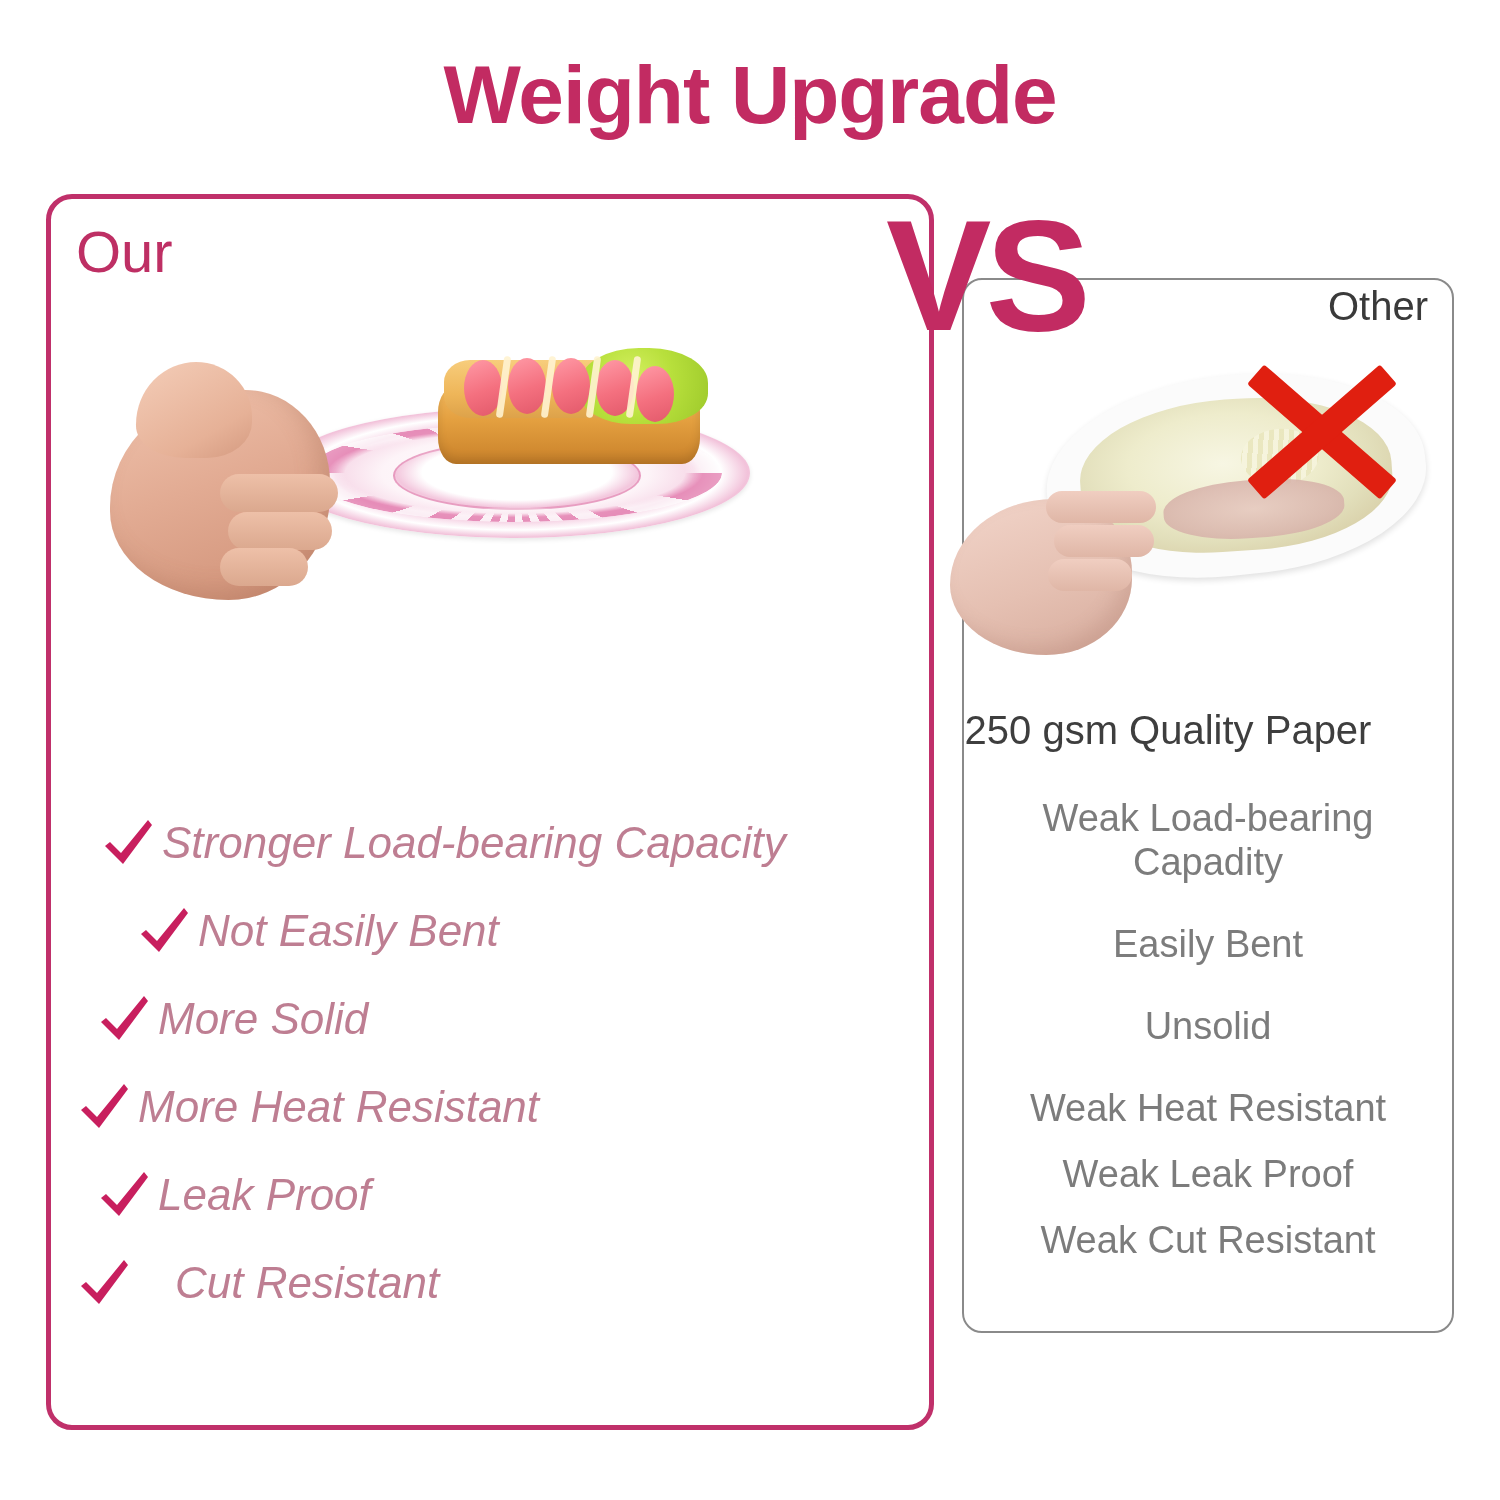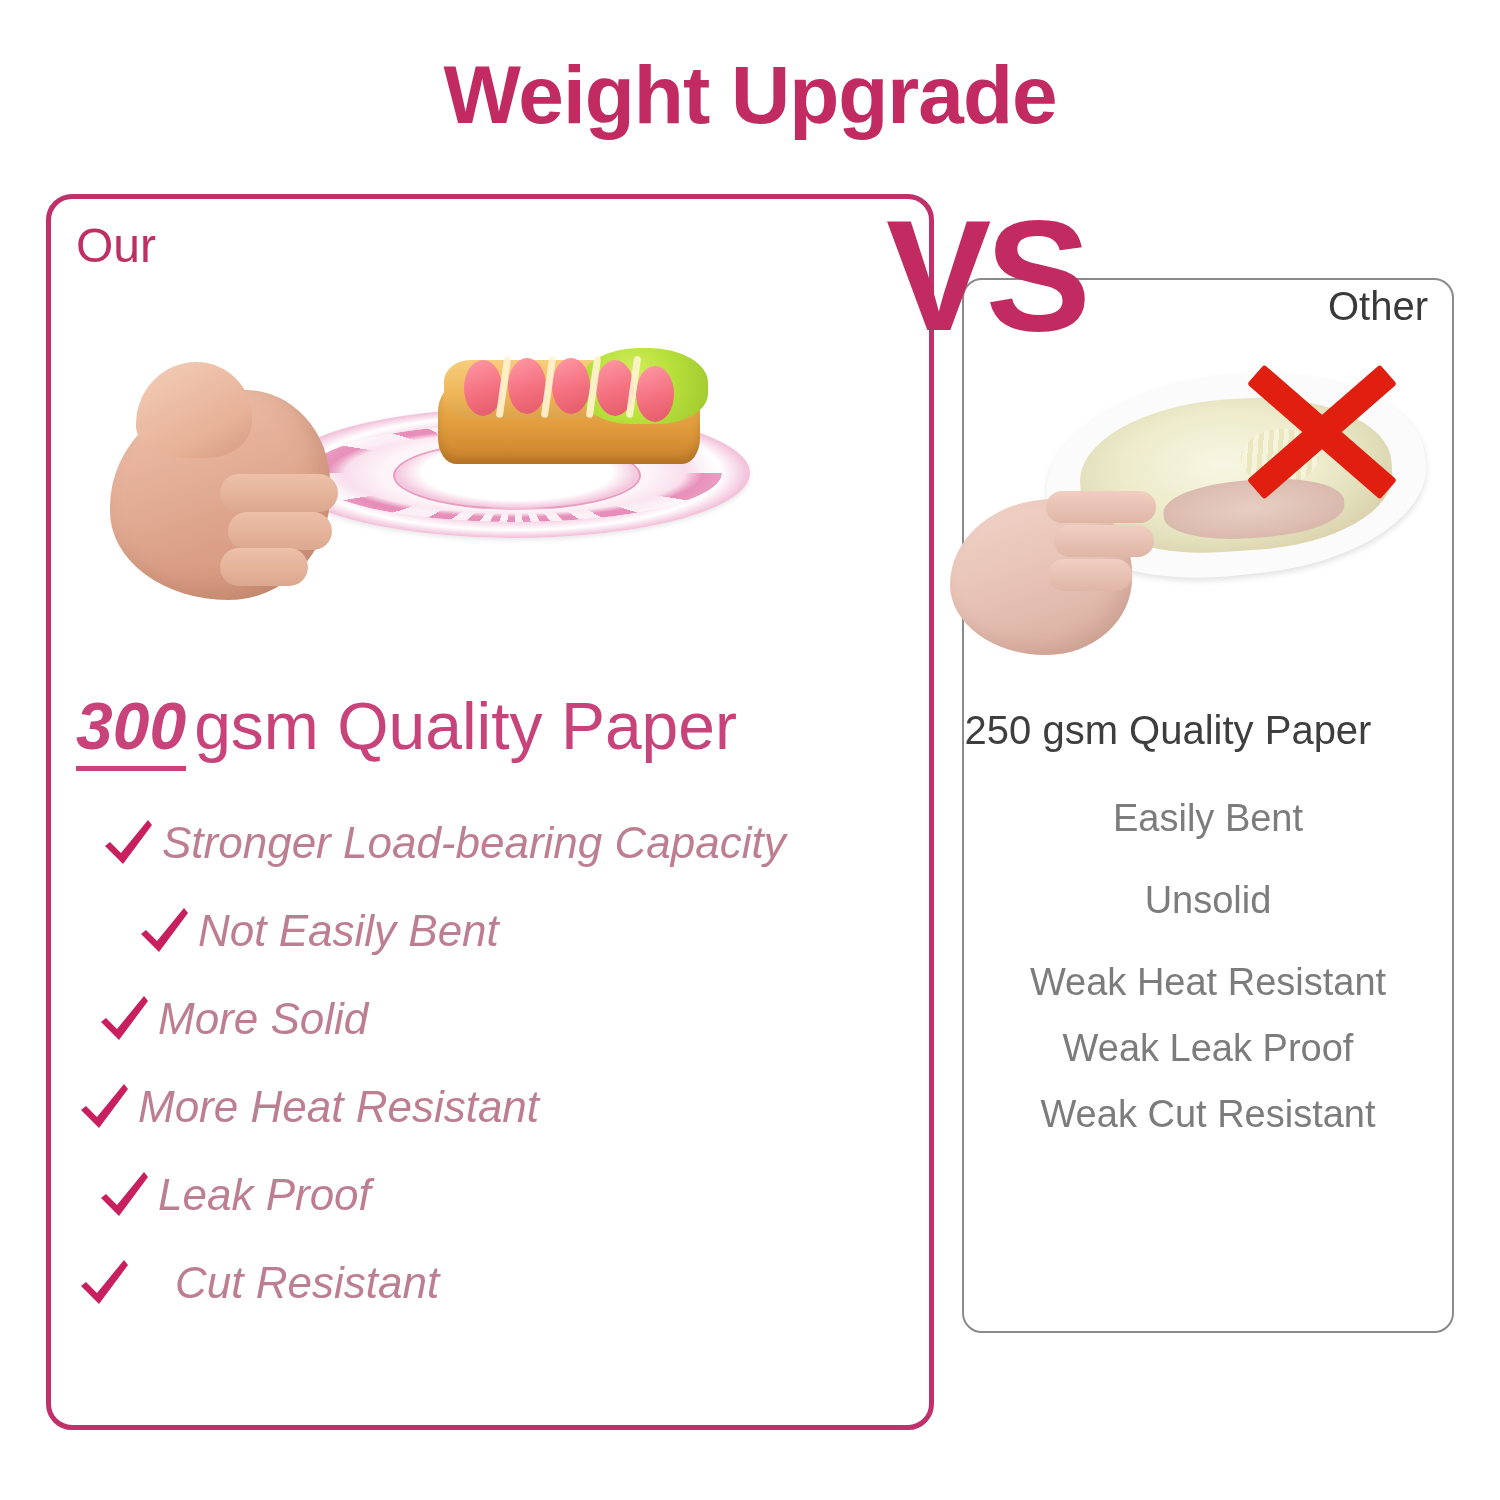--- a/index.html
+++ b/index.html
@@ -52,21 +52,21 @@
     border: 2px solid #8a8a8a;
     border-radius: 20px;
     box-sizing: border-box;
     background: #ffffff;
   }
 
   .label-our {
     position: absolute;
     left: 76px;
     top: 218px;
-    font-size: 48px;
+    font-size: 58px;
     color: #BE2F64;
     font-family: "Liberation Sans", sans-serif;
     letter-spacing: 0px;
   }
   .label-other {
     position: absolute;
     right: 72px;
     top: 284px;
     font-size: 40px;
     color: #3a3a3a;
@@ -447,23 +447,20 @@
     </div>
     <div class="our-hand">
       <div class="palm"></div>
       <div class="thumb"></div>
       <div class="finger f1"></div>
       <div class="finger f2"></div>
       <div class="finger f3"></div>
     </div>
   </div>
 
-  <div class="our-heading">
-    <span class="gsm-num">300</span><span>gsm Quality Paper</span>
-  </div>
 
   <div class="our-list">
     <div class="our-item" style="justify-content:flex-start;padding-left:24px;">
       <span class="check">
         <svg viewBox="0 0 56 56">
             <path d="M5 31 L10 27 L21 38 L48 5 L52 10 L23 49 Z" fill="#C81F5E"></path>
           </svg>
       </span>
       <span class="txt">Stronger Load-bearing Capacity</span>
     </div>
@@ -527,20 +524,21 @@
     </div>
     <div class="redx">
       <span></span>
         <span></span>
     </div>
   </div>
 
   <div class="other-heading">250 gsm Quality Paper</div>
 
   <div class="other-list">
+    <div class="other-item" style="max-width:400px;margin-left:auto;margin-right:auto;">Weak Load-bearing Capadity</div>
     <div class="other-item">Easily Bent</div>
     <div class="other-item">Unsolid</div>
     <div class="other-item tight">Weak Heat Resistant</div>
     <div class="other-item tight">Weak Leak Proof</div>
     <div class="other-item tight">Weak Cut Resistant</div>
   </div>
 
   <div class="vs">VS</div>
 
 </div>

